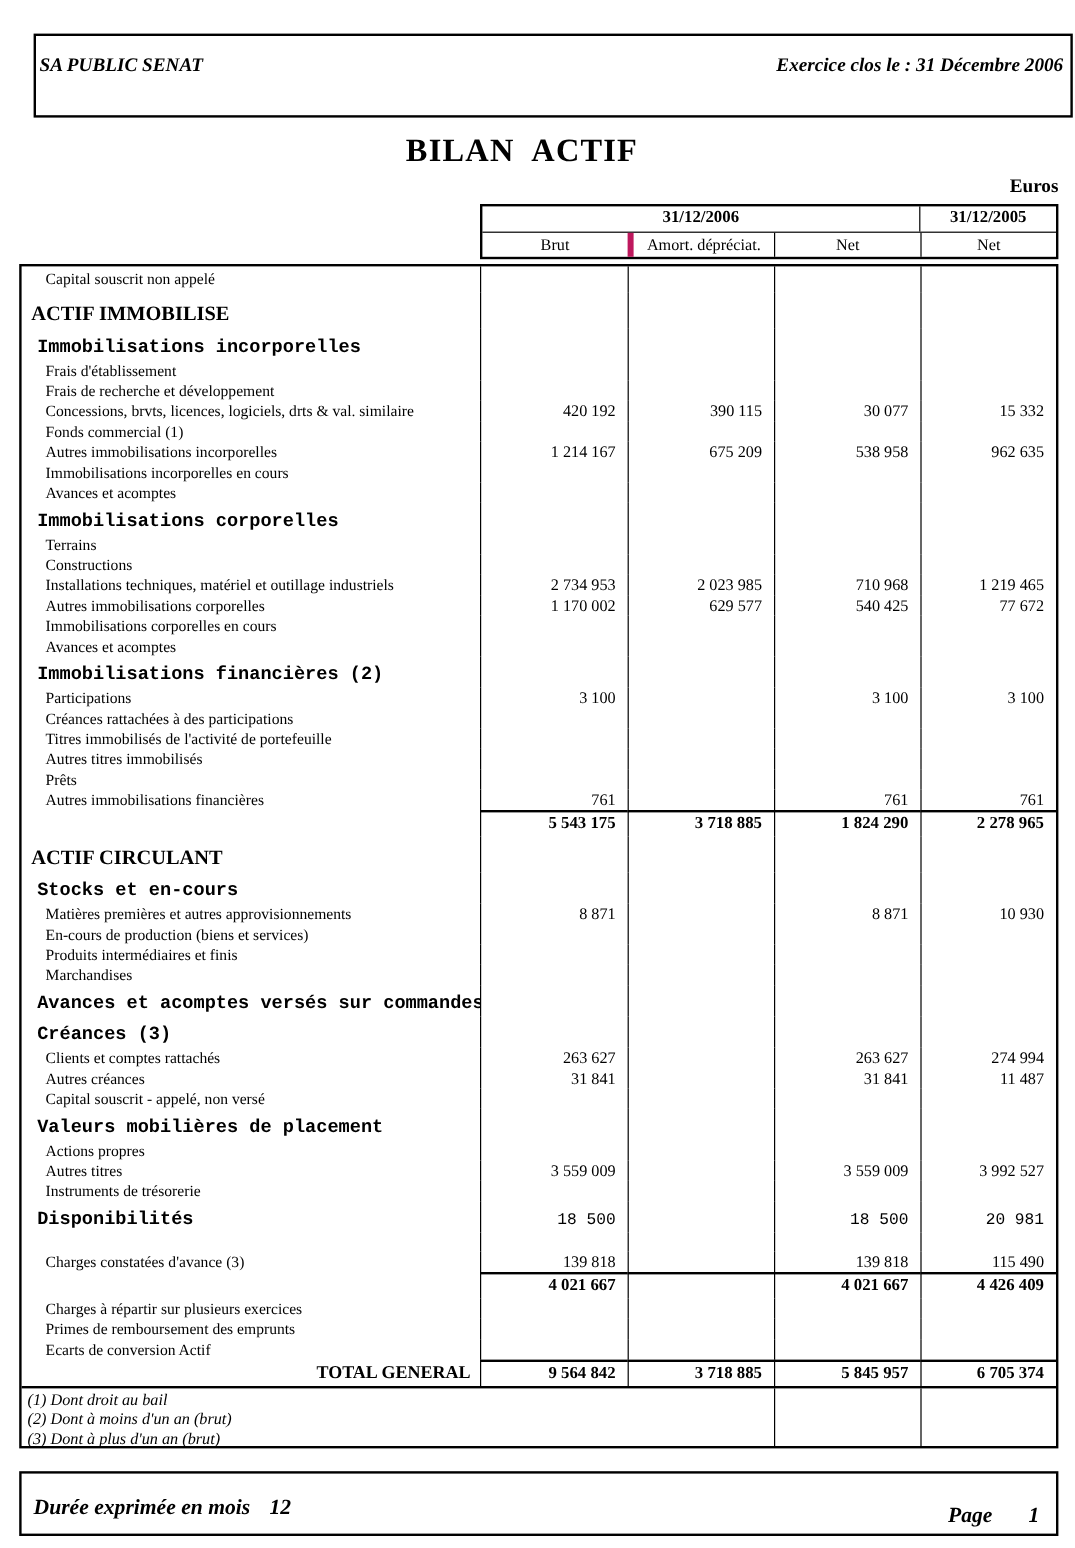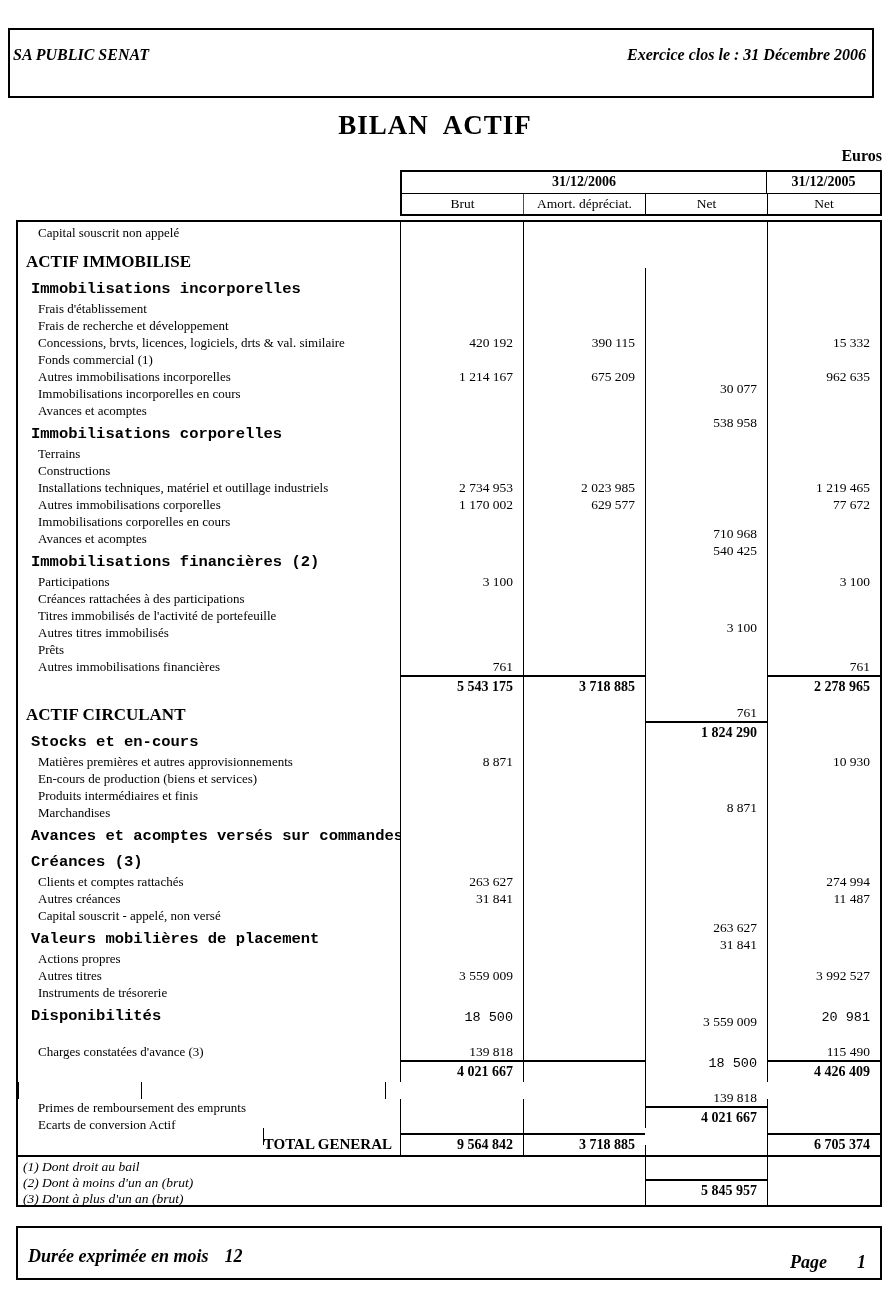--- a/index.html
+++ b/index.html
@@ -4,21 +4,21 @@
 <style>
   * { margin:0; padding:0; box-sizing:border-box; }
   html,body { width:896px; height:1290px; background:#fff; }
   body {
     position:relative;
     font-family:"Liberation Serif","DejaVu Serif",serif;
     color:#000;
   }
   
   .header-box {
-    position:absolute; left:8px; top:28px; width:866px; height:70px;
+    position:absolute; left:28px; top:28px; width:866px; height:70px;
     border:2px solid #000;
     display:flex; justify-content:space-between; align-items:flex-start;
     padding:16px 6px 0 3px;
     font-weight:bold; font-style:italic; font-size:16px;
   }
   
   .doc-title {
     position:absolute; left:0; top:110px; width:870px;
     text-align:center; font-weight:bold; font-size:27px;
     letter-spacing:1px; white-space:pre;
@@ -35,38 +35,38 @@
   .col-header .hrow { display:flex; flex:1; }
   .col-header .hrow.first { border-bottom:1px solid #000; }
   .col-header .hcell {
     display:flex; align-items:center; justify-content:center;
     font-size:13.5px; height:100%;
   }
   .col-header .year { font-weight:bold; font-size:14px; }
   .col-header .span3 { width:365px; border-right:1px solid #000; }
   .col-header .last { width:113px; }
   .col-header .c1 { width:121px; }
-  .col-header .c2 { width:122px; border-left:1px solid #be185d; }
+  .col-header .c2 { width:122px; border-left:5px solid #be185d; }
   .col-header .c3 { width:122px; border-left:1px solid #000; }
   .col-header .c4 { width:113px; border-left:1px solid #000; }
   
   .main-table {
     position:absolute; left:16px; top:220px; width:866px;
     border:2px solid #000;
   }
   .row { display:flex; width:100%; }
   .cell { display:flex; align-items:center; height:100%; overflow:hidden; }
   .cell.label { width:382px; padding-left:20px; font-size:13px; white-space:nowrap; }
   .cell.num {
     justify-content:flex-end; padding-right:10px;
     font-size:13.5px; border-left:1px solid #000; white-space:nowrap;
   }
   .cell.num.n1 { width:123px; }
   .cell.num.n2 { width:122px; }
-  .cell.num.n3 { width:122px;margin-top:46px; }
+  .cell.num.n3 { width:122px; }
   .cell.num.n4 { width:113px; }
   .row.item      { height:17px; }
   .row.item-tall { height:22px; }
   .row.blank     { height:16px; }
   .row.section   { height:30px; }
   .row.section .cell, .row.subsection .cell { align-items:flex-end; padding-bottom:2px; }
   .row.section .label { padding-left:8px; font-size:17px; font-weight:bold; }
   .row.subsection { height:26px;font-family:Liberation Mono, monospace; }
   .row.subsection .label { padding-left:13px; font-size:15.5px; font-weight:bold; }
   .row.subtotal, .row.total { height:22px; }
@@ -427,20 +427,21 @@
         <div class="cell num n4">115 490</div>
       </div>
       <div class="row subtotal">
         <div class="cell label"></div>
         <div class="cell num n1">4 021 667</div>
         <div class="cell num n2"></div>
         <div class="cell num n3">4 021 667</div>
         <div class="cell num n4">4 426 409</div>
       </div>
       <div class="row item">
+        <div class="cell label">Charges à répartir sur plusieurs exercices</div>
         <div class="cell num n1"></div>
         <div class="cell num n2"></div>
         <div class="cell num n3"></div>
         <div class="cell num n4"></div>
       </div>
       <div class="row item">
         <div class="cell label">Primes de remboursement des emprunts</div>
         <div class="cell num n1"></div>
         <div class="cell num n2"></div>
         <div class="cell num n3"></div>

